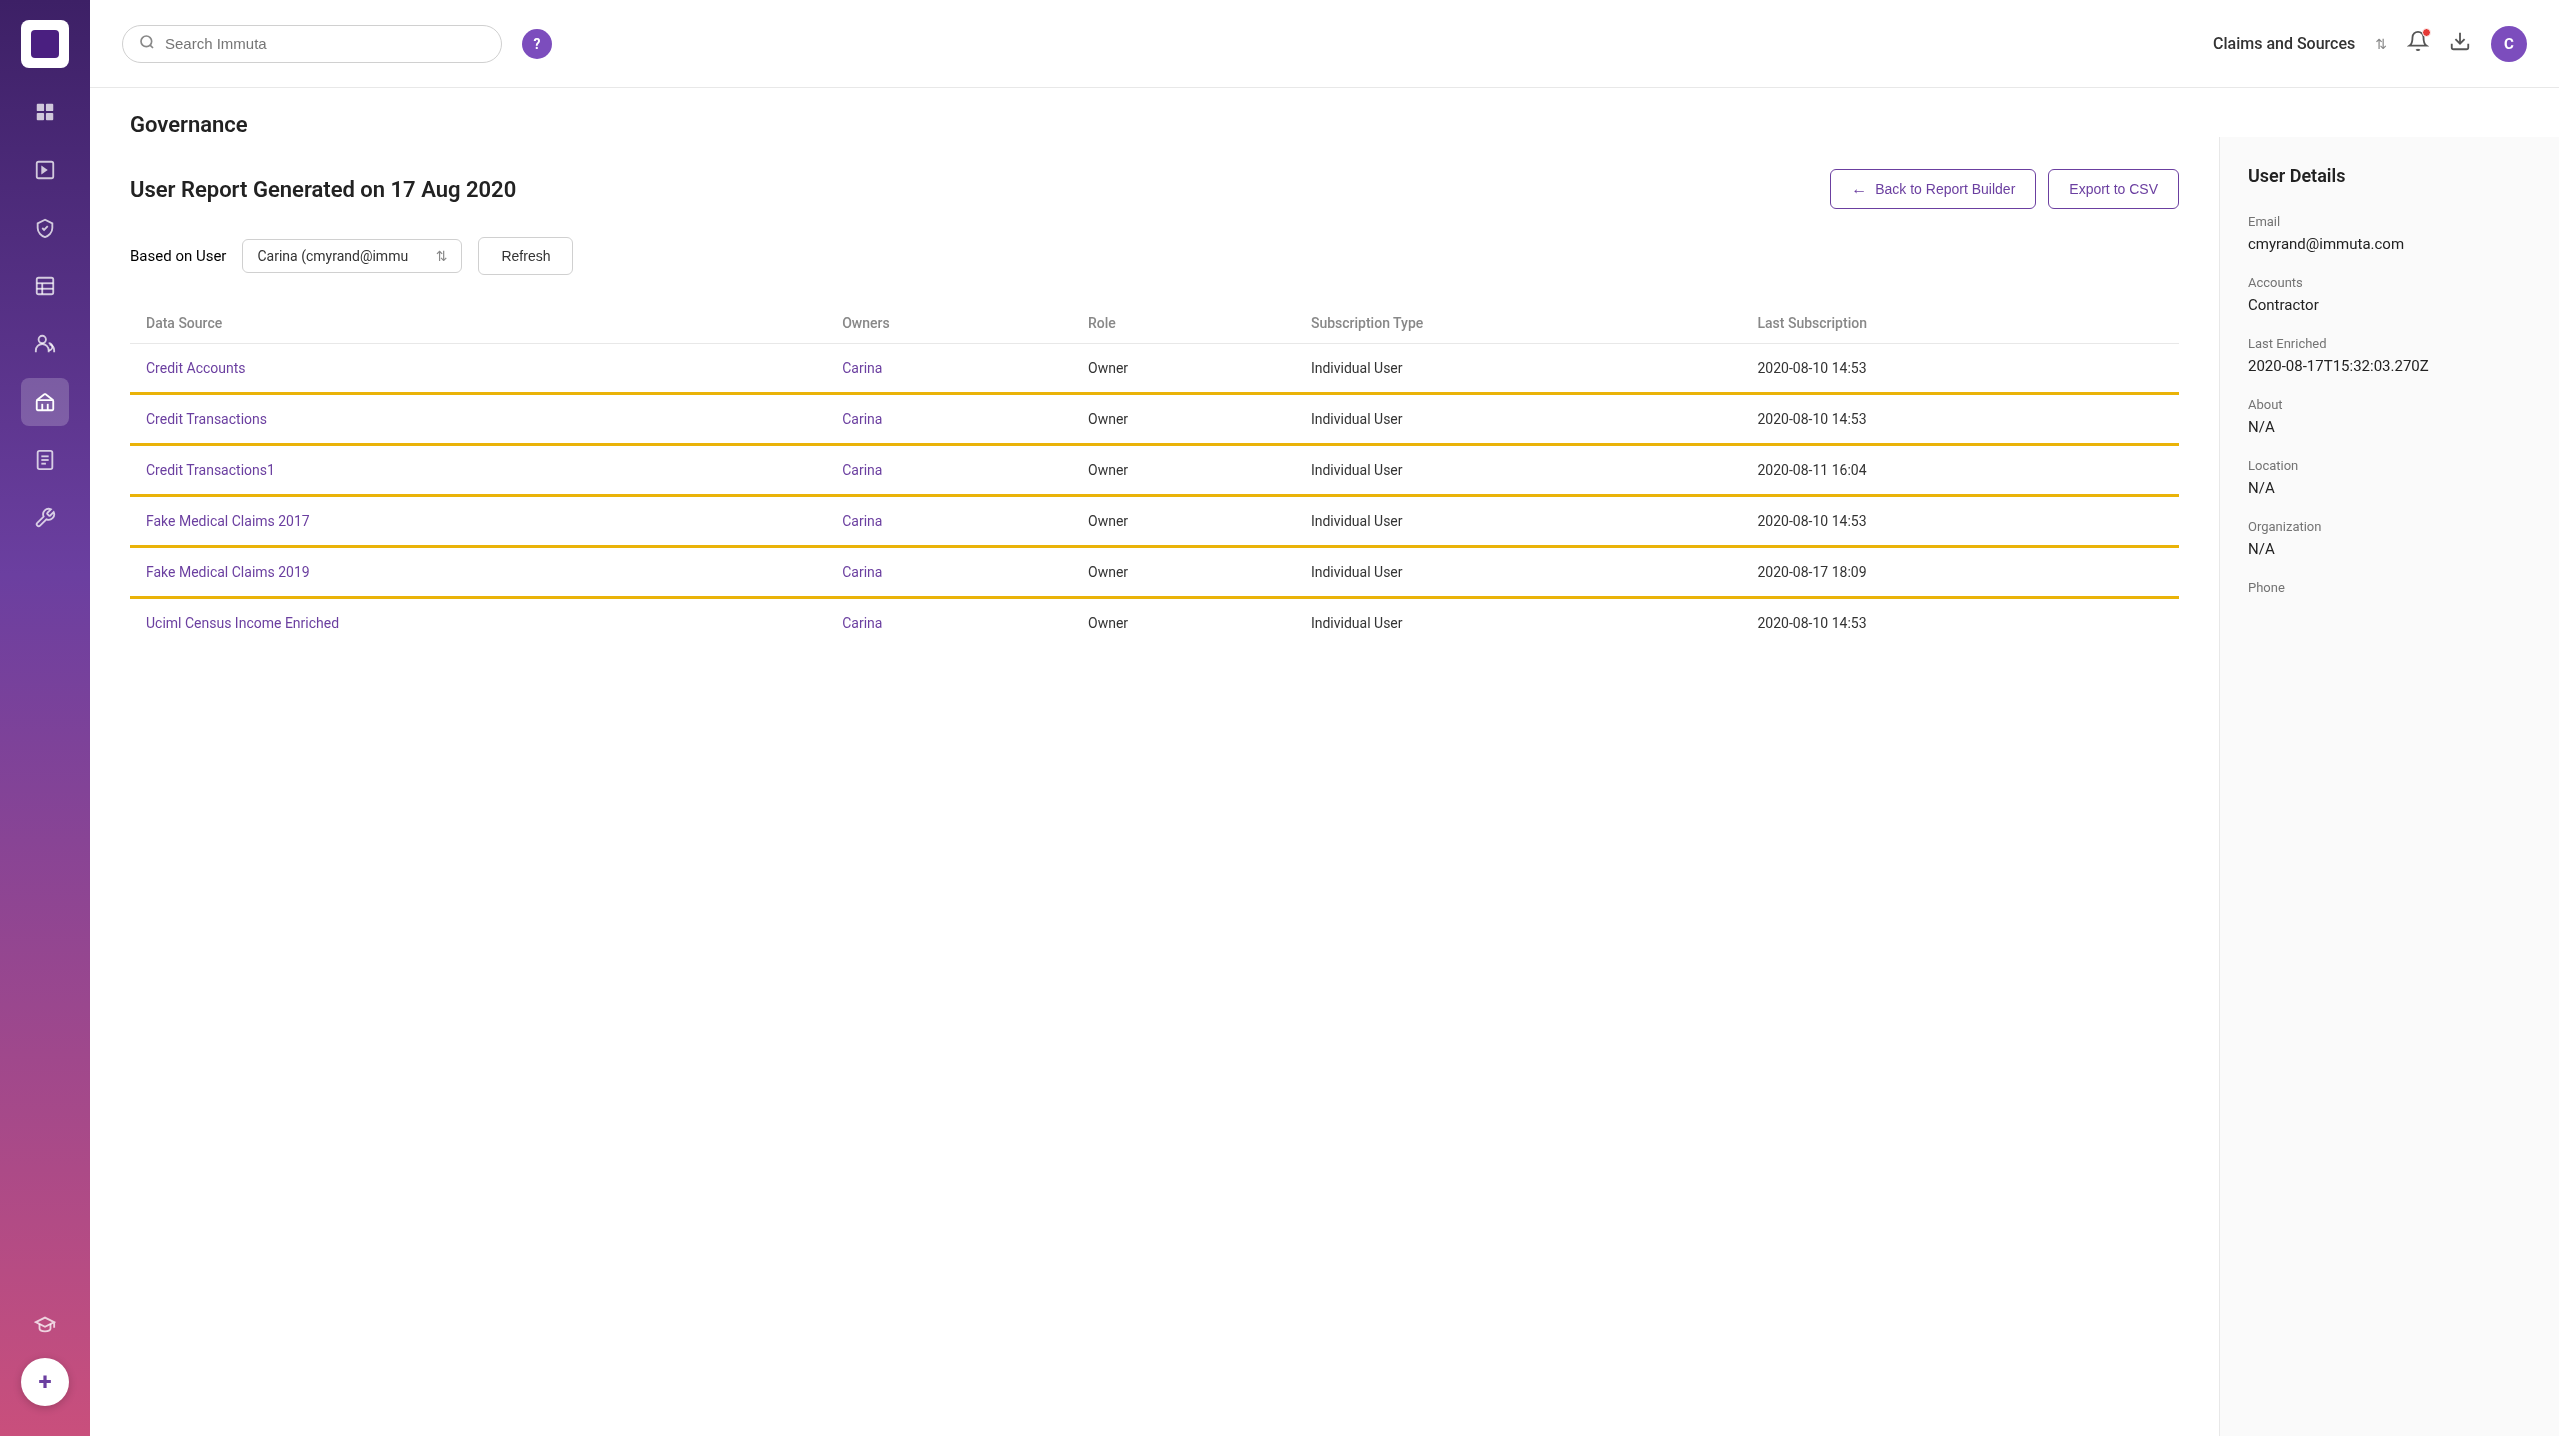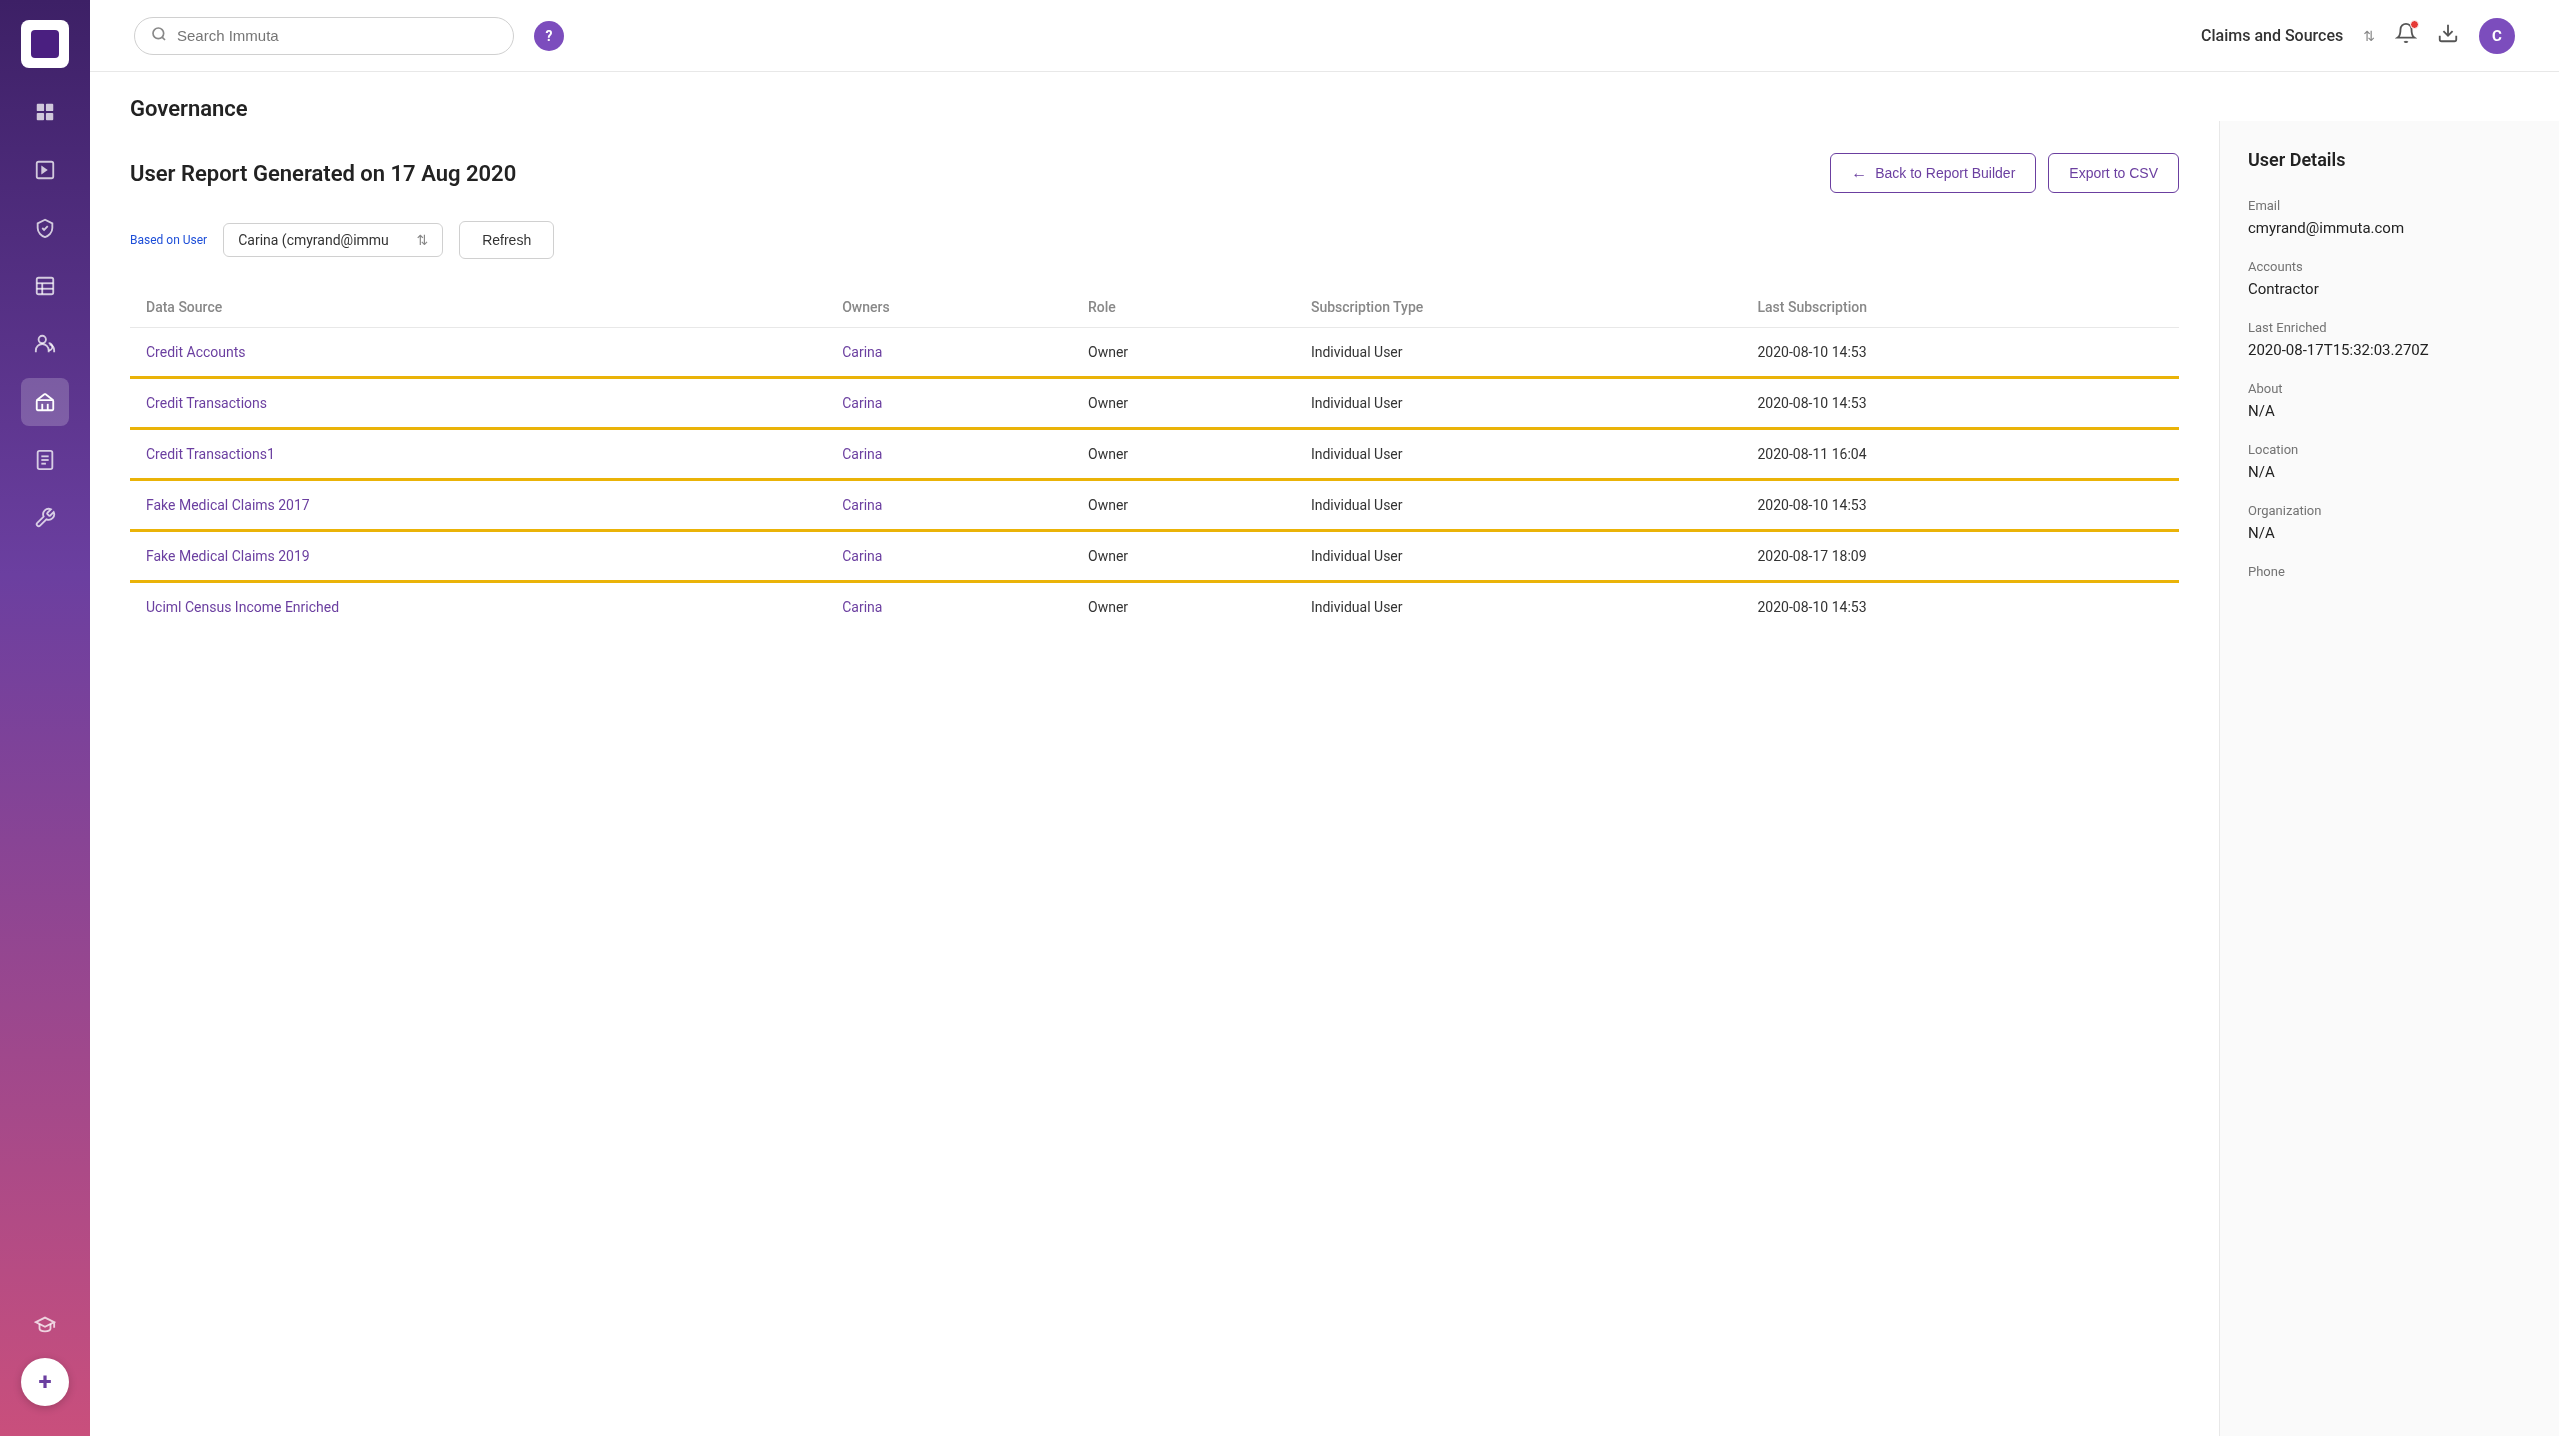--- a/index.html
+++ b/index.html
@@ -68,24 +68,24 @@
     .main-area {
       flex: 1;
       display: flex;
       flex-direction: column;
       overflow: hidden;
     }
 
     
     .topbar {
       background: #fff;
-      height: 72px;
-      display: flex;
-      align-items: center;
-      padding: 0 44px;
+      height: 88px;
+      display: flex;
+      align-items: center;
+      padding: 0 32px;
       border-bottom: 1px solid #e8e8e8;
       gap: 20px;
       flex-shrink: 0;
     }
     .search-box {
       display: flex;
       align-items: center;
       border: 1.5px solid #d0d0d0;
       border-radius: 24px;
       padding: 8px 16px;
@@ -220,22 +220,22 @@
     }
     .btn-outline .arrow { font-size: 16px; }
 
     .filter-row {
       display: flex;
       align-items: center;
       gap: 16px;
       margin-bottom: 28px;
     }
     .filter-label {
-      font-size: 12px;
-      color: #1d4ed8;
+      font-size: 15px;
+      color: #000000;
     }
     .filter-select {
       display: flex;
       align-items: center;
       border: 1.5px solid #d0d0d0;
       border-radius: 6px;
       padding: 8px 14px;
       gap: 4px;
       background: #fff;
       cursor: pointer;

